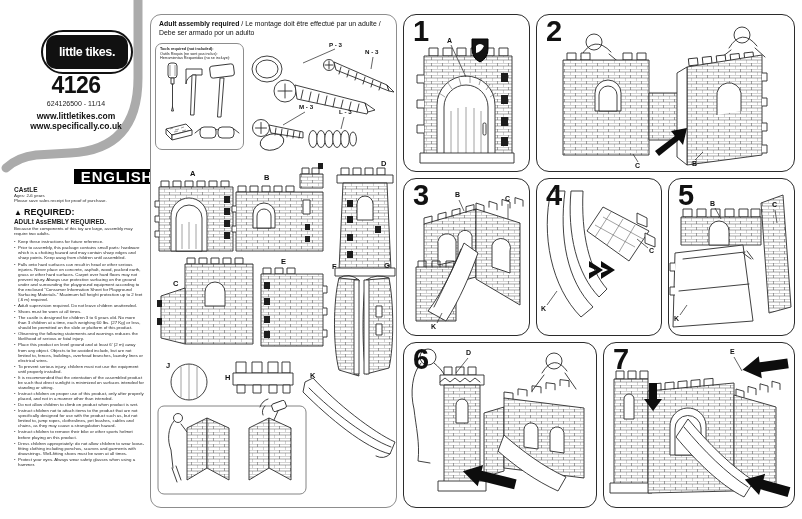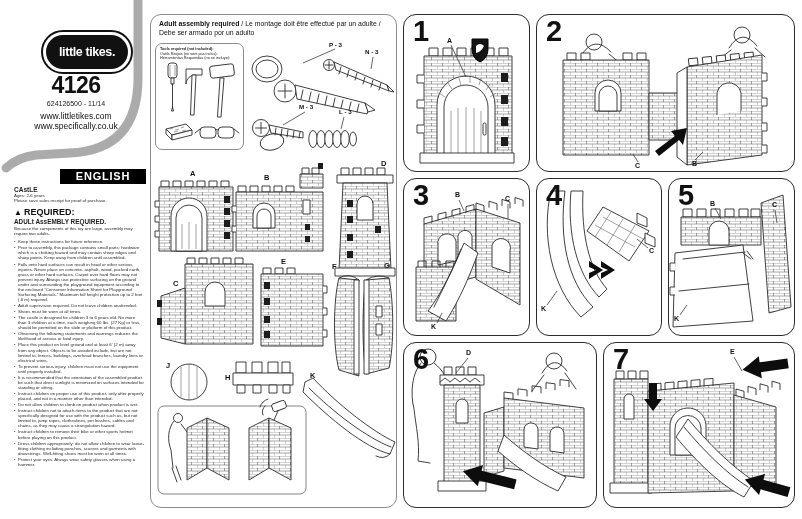--- a/index.html
+++ b/index.html
@@ -2,27 +2,27 @@
 <html><head>
 <meta charset="utf-8">
 <style>
   *{margin:0;padding:0;box-sizing:border-box}
   html,body{width:802px;height:519px;background:#fff;font-family:"Liberation Sans",sans-serif;color:#1c1c1c;overflow:hidden}
   .abs{position:absolute}
   body{position:relative}
 
   
   .logo-outer{position:absolute;left:41px;top:30px;width:92px;height:44px;border:2.5px solid #111;border-radius:24px;background:#fff;padding:3px}
-  .logo-pill{width:100%;height:100%;background:#111;border-radius:17px;display:flex;align-items:center;justify-content:center}
+  .logo-pill{width:100%;height:100%;background:#111;border-radius:10px;display:flex;align-items:center;justify-content:center}
   .logo-pill span{color:#fff;font-weight:bold;font-size:12.5px;letter-spacing:-.4px}
   .model{position:absolute;left:16px;top:72px;width:120px;text-align:center;font-size:23px;font-weight:900;letter-spacing:-.5px;color:#111}
   .itemcode{position:absolute;left:16px;top:100px;width:120px;text-align:center;font-size:7px;color:#222}
-  .web{position:absolute;left:16px;width:120px;text-align:center;font-weight:normal;font-size:8.5px;color:#111}
+  .web{position:absolute;left:16px;width:120px;text-align:center;font-weight:bold;font-size:8.5px;color:#111}
   .w1{top:111px}.w2{top:121px}
-  .lang-bar{position:absolute;left:60px;top:169px;width:86px;height:14.5px;background:#000;color:#fff;display:flex;align-items:center;justify-content:center;font-size:11px;font-weight:bold;letter-spacing:.8px}
+  .lang-bar{position:absolute;left:74px;top:169px;width:86px;height:14.5px;background:#000;color:#fff;display:flex;align-items:center;justify-content:center;font-size:15px;font-weight:bold;letter-spacing:.8px}
 
   .left-text{position:absolute;left:14px;top:186px;width:130px}
   .pname{font-size:6.5px;font-weight:bold}
   .tiny{font-size:4.4px;line-height:1.15;color:#2a2a2a}
   .warn-head{margin-top:4px;font-size:9px;font-weight:bold;display:flex;align-items:center;gap:2px;color:#111}
   .warn-head .tri{font-size:8px}
   .warn-sub{font-size:6.4px;font-weight:bold;margin-top:1px}
   .intro{margin-top:1px}
   #bullets{list-style:none;margin-top:3px}
   #bullets li{font-size:4.4px;line-height:1.15;color:#2a2a2a;padding-left:4px;position:relative;margin-bottom:1px}

